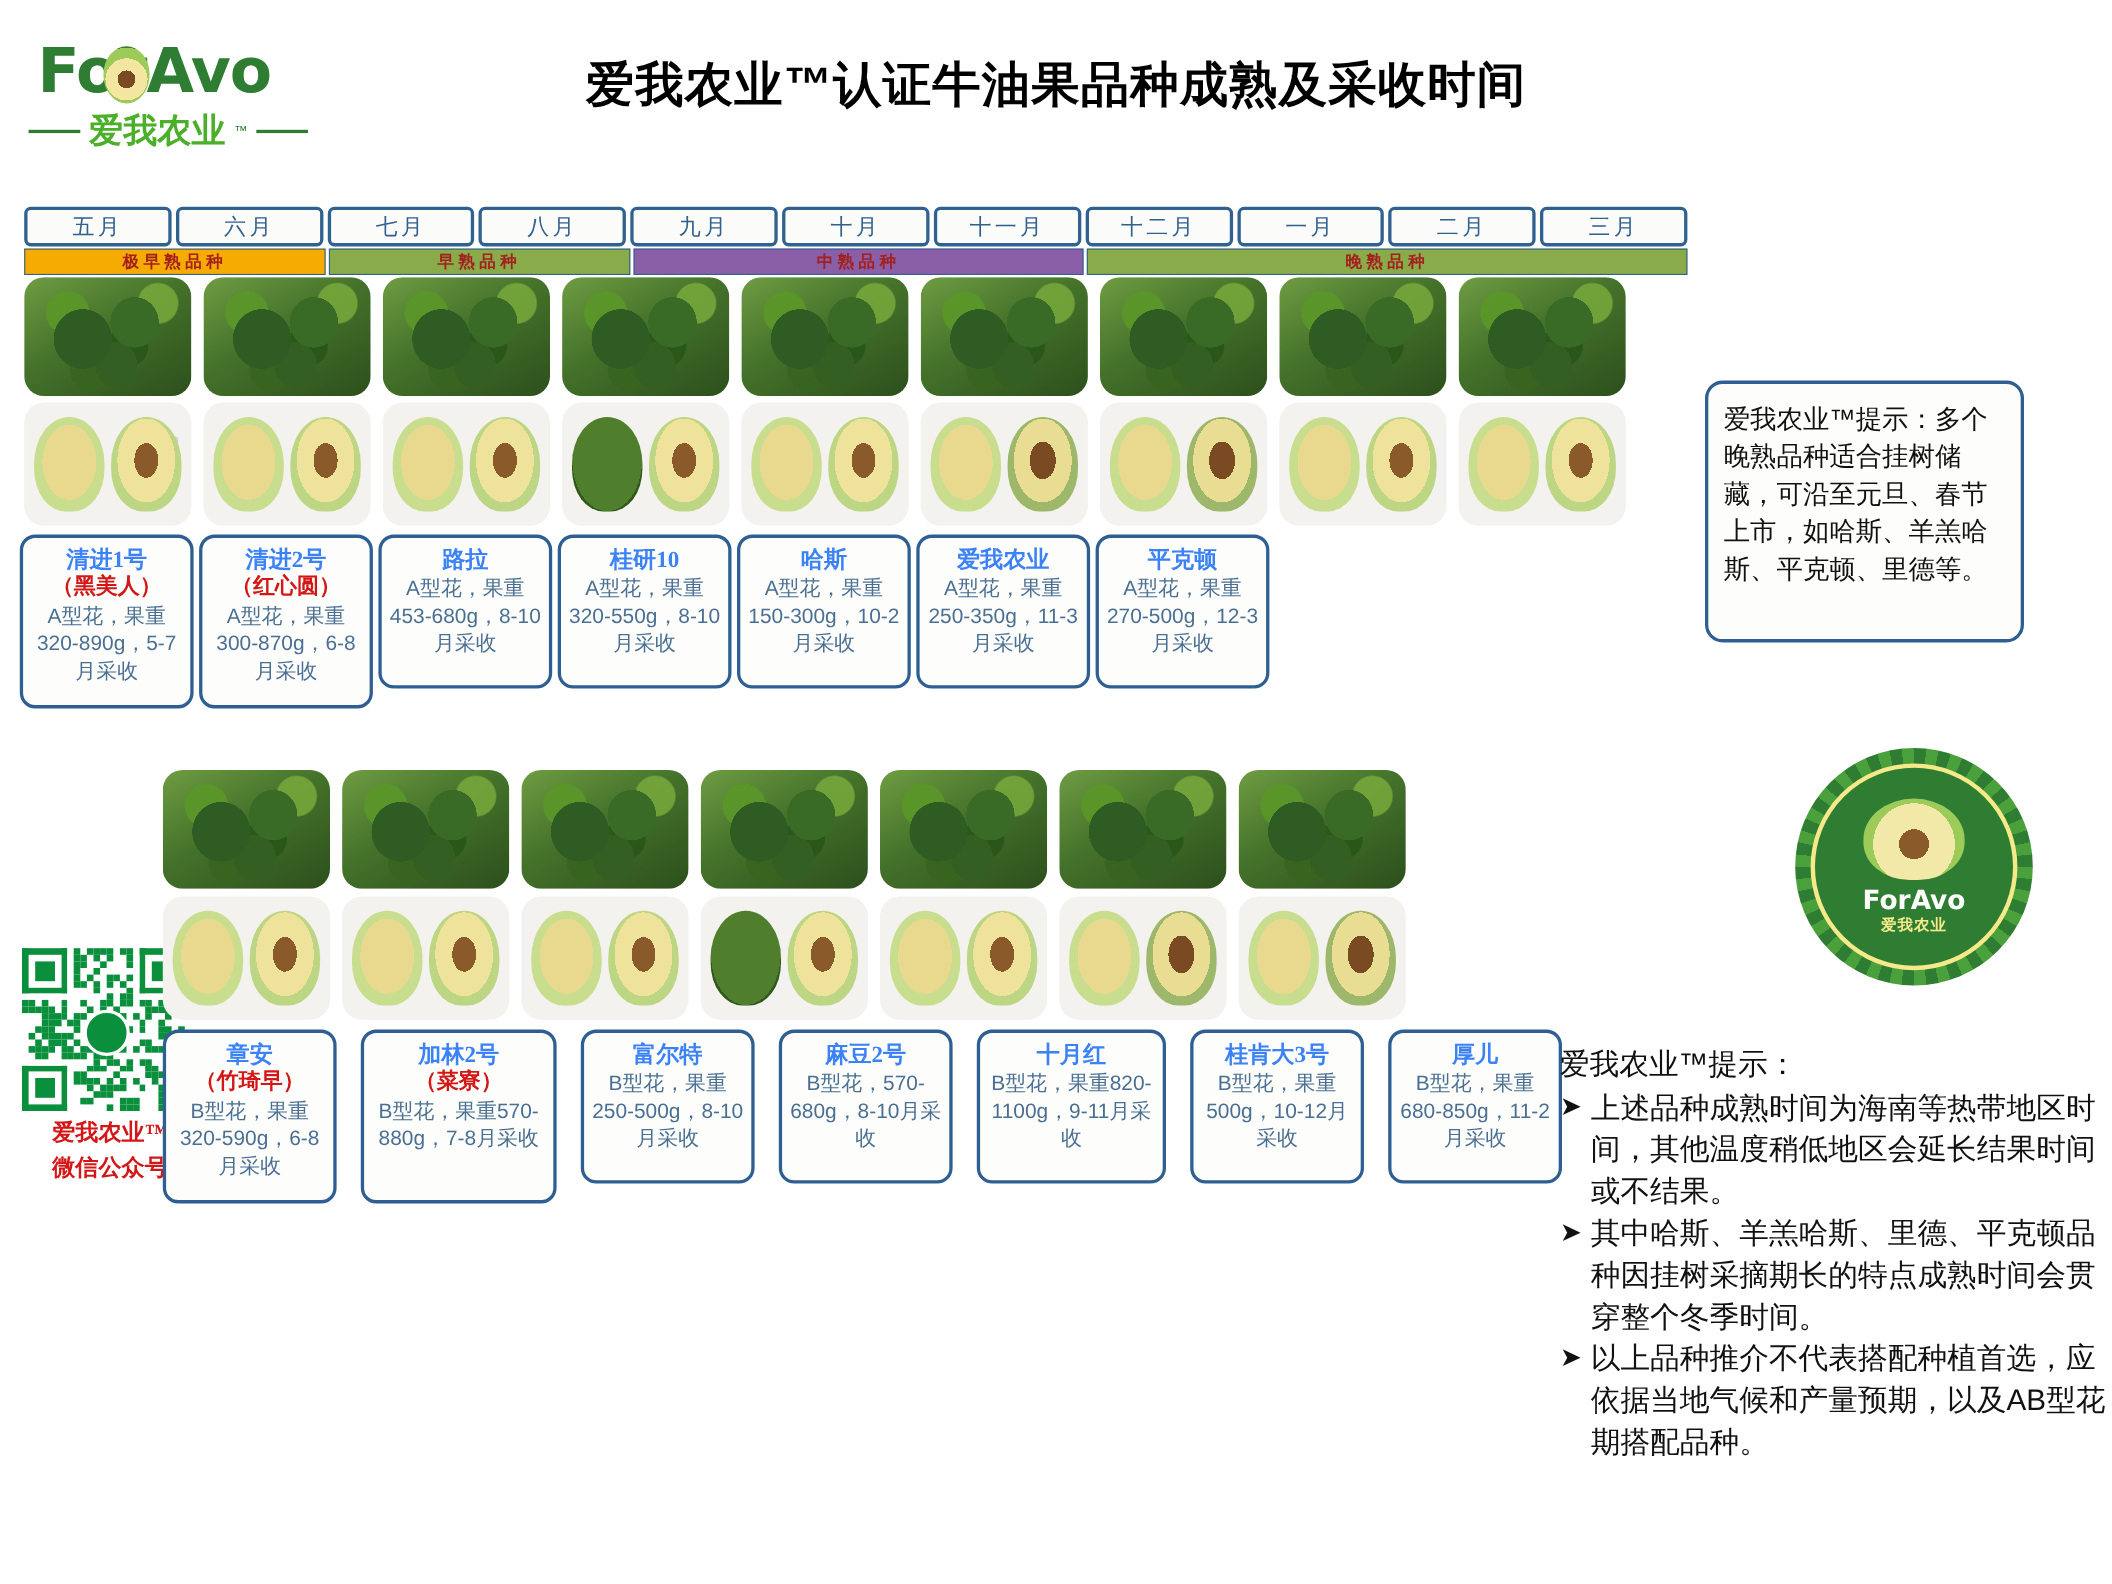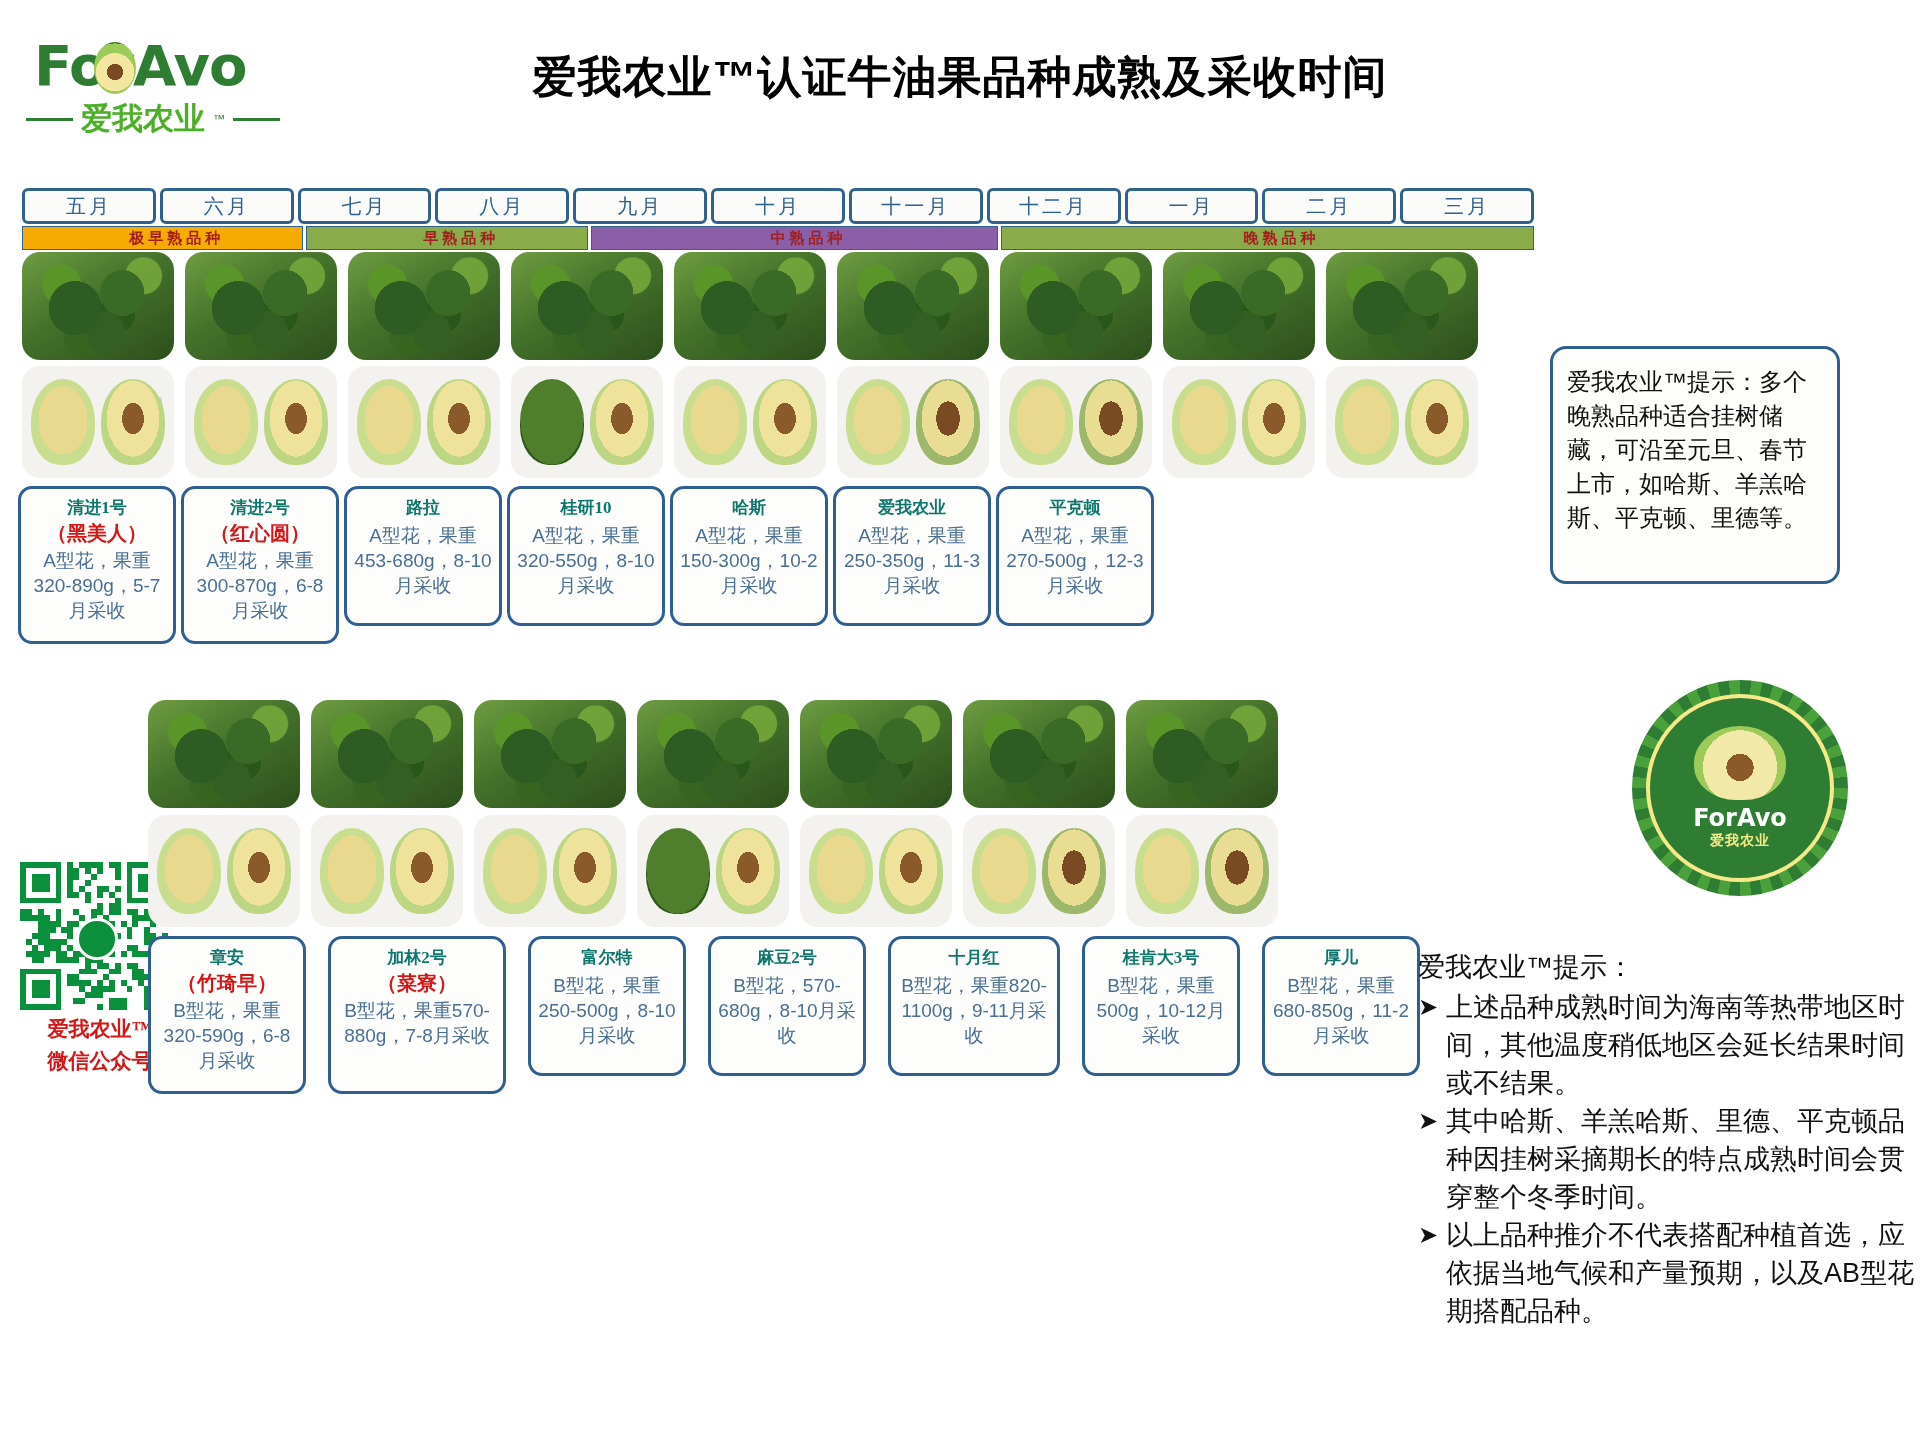--- a/index.html
+++ b/index.html
@@ -37,21 +37,21 @@
   #months .mcell{
     flex:1;border:3px solid #31618f;border-radius:6px;background:#fbfbf9;
     display:flex;align-items:center;justify-content:center;
     font-size:20px;color:#31618f;font-family:"Liberation Serif","DejaVu Serif",serif;
     letter-spacing:3px;box-sizing:border-box;
   }
   #bands{top:226px;height:24px;gap:3px;}
   .band{
     border:1px solid #31618f;display:flex;align-items:center;justify-content:center;
     font-size:15px;color:#a32020;letter-spacing:4px;box-sizing:border-box;
-    font-family:"Liberation Serif","DejaVu Serif",serif;font-weight:bold;padding-left:28px;
+    font-family:"Liberation Serif","DejaVu Serif",serif;font-weight:bold;
   }
   
   .photorow{position:absolute;display:flex;gap:6px;}
   .photo{border-radius:18px;overflow:hidden;position:relative;}
   .tree{
     background:
       radial-gradient(circle at 26% 30%, rgba(90,150,40,.95) 0 14%, transparent 15%),
       radial-gradient(circle at 62% 58%, rgba(40,85,25,.9) 0 16%, transparent 17%),
       radial-gradient(circle at 80% 22%, rgba(120,170,60,.85) 0 12%, transparent 13%),
       radial-gradient(circle at 40% 78%, rgba(55,100,30,.9) 0 15%, transparent 16%),
@@ -81,21 +81,21 @@
   .cut.whole::before{
     background:radial-gradient(ellipse at 50% 46%, #4f7f2d 0 70%, #2f5a1c 70% 100%);
   }
   
   .cardrow{position:absolute;display:flex;gap:5px;align-items:flex-start;}
   .card{
     border:3px solid #2f5f92;border-radius:14px;background:#fdfdfb;
     box-sizing:border-box;padding:6px 4px 8px;text-align:center;
   }
   .card .nm{
-    color:#0f766e;font-weight:bold;font-size:17px;line-height:26px;
+    color:#3b82f6;font-weight:bold;font-size:21px;line-height:26px;
     font-family:"Liberation Serif","DejaVu Serif",serif;
   }
   .card .alias{
     color:#d31616;font-weight:bold;font-size:20px;line-height:25px;
     font-family:"Liberation Serif","DejaVu Serif",serif;
   }
   .card .desc{
     color:#4a6f93;font-size:19px;line-height:25px;margin-top:2px;
   }
   

